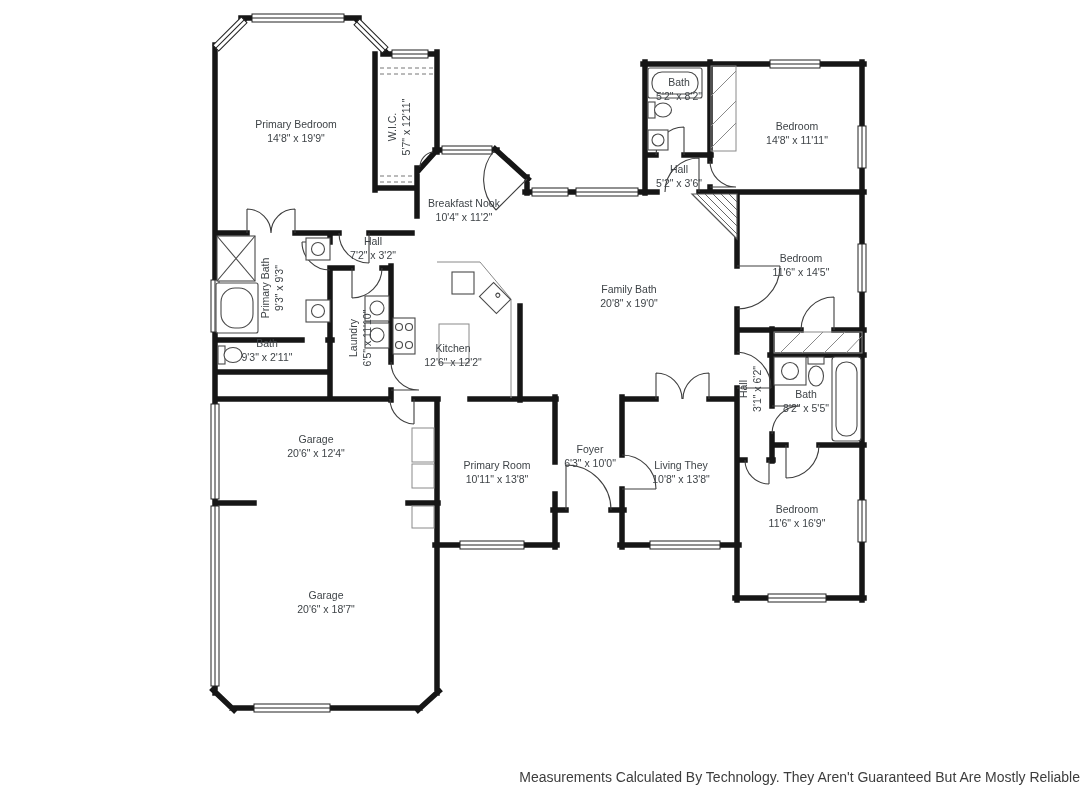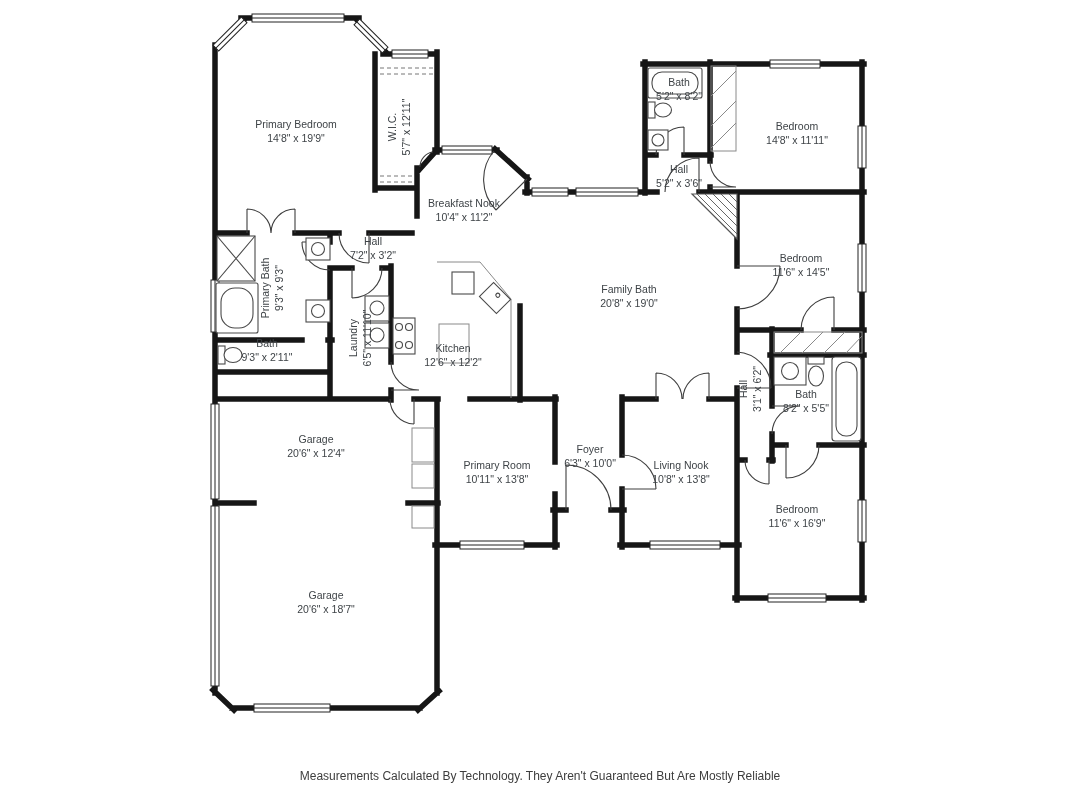--- a/index.html
+++ b/index.html
@@ -10,22 +10,22 @@
   .thin{stroke:#8a8a8a;stroke-width:1;fill:none;}
   .fix{stroke:#4a4a4a;stroke-width:1.1;fill:#fff;}
   .doors path{stroke:#3f3f3f;stroke-width:1.1;fill:none;}
   .win rect{fill:#fff;stroke:#222;stroke-width:1;}
   .win line{stroke:#222;stroke-width:1;}
   .dash{stroke:#777;stroke-width:1;fill:none;stroke-dasharray:4 3;}
   .hatch{stroke:#555;stroke-width:0.9;fill:#fff;}
   .lbl{position:absolute;transform:translate(-50%,-50%);text-align:center;
        color:var(--label,#3e4347);font-size:10.5px;line-height:1.32;white-space:nowrap;}
   .lbl.vert{transform:translate(-50%,-50%) rotate(-90deg);}
-  .footer{position:absolute;left:0;right:0;top:769px;text-align:center;
-          font-size:12px;color:#3d3d3d;}
+  .footer{position:absolute;left:0;right:0;top:769px;text-align:right;
+          font-size:14px;color:#3d3d3d;}
 </style>
 </head>
 <body>
 
 <div class="canvas">
 
 <svg width="1080" height="810" viewBox="0 0 1080 810">
 
   <g class="walls">
     <path d="M215,693 L215,45 M217,47 L243,21 M241,18 L359,18 M357,20 L385,51 M383,54 L437,54
@@ -261,21 +261,21 @@
   </div>
   <div class="lbl" style="left:497px;top:473px">
     <div>Primary Room</div>
     <div>10'11" x 13'8"</div>
   </div>
   <div class="lbl" style="left:590px;top:457px">
     <div>Foyer</div>
     <div>6'3" x 10'0"</div>
   </div>
   <div class="lbl" style="left:681px;top:473px">
-    <div>Living Nook</div>
+    <div>Living They</div>
     <div>10'8" x 13'8"</div>
   </div>
   <div class="lbl" style="left:797px;top:517px">
     <div>Bedroom</div>
     <div>11'6" x 16'9"</div>
   </div>
   <div class="lbl" style="left:326px;top:603px">
     <div>Garage</div>
     <div>20'6" x 18'7"</div>
   </div>

